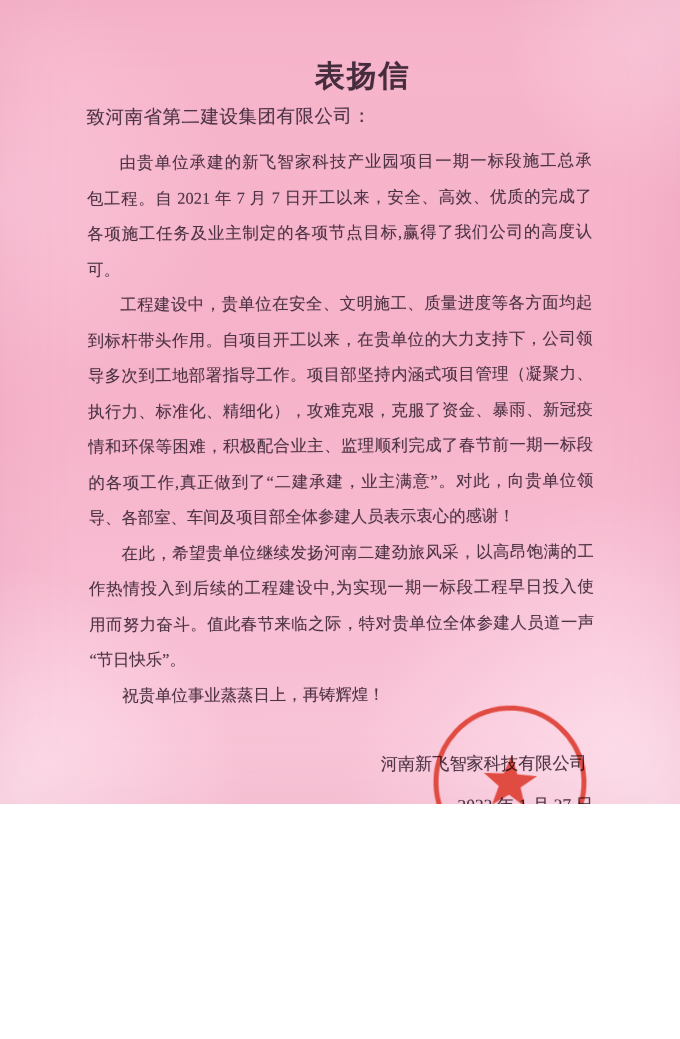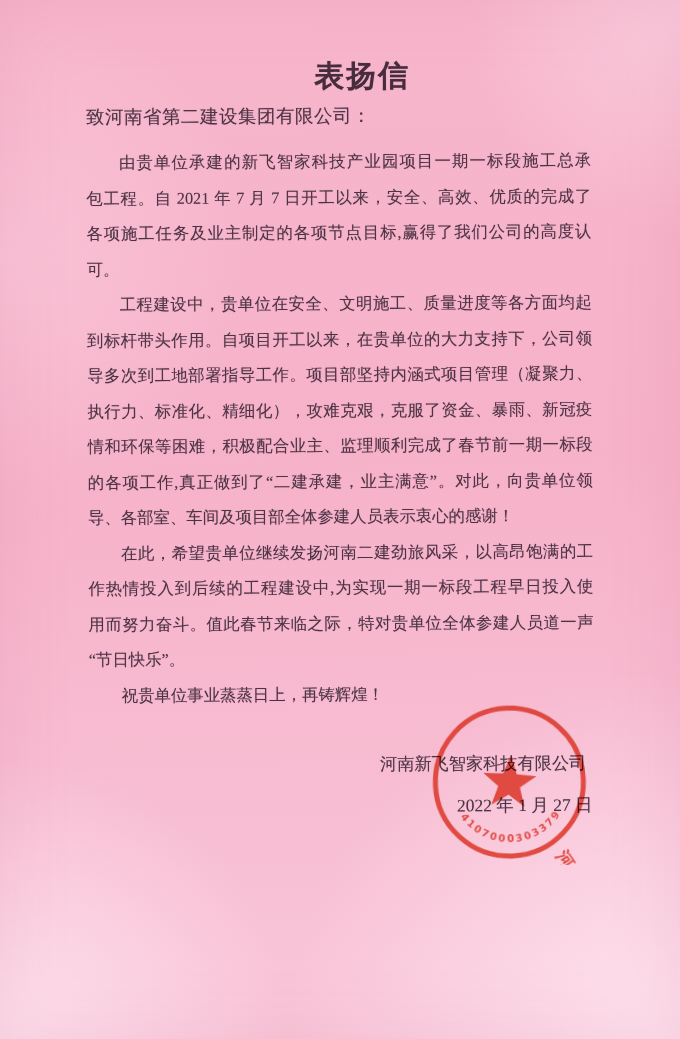--- a/index.html
+++ b/index.html
@@ -1,21 +1,21 @@
 <!DOCTYPE html>
 <html style="--paper: #f7b6cc; --ink: #4d3344; --seal: #dc392c;"><head>
 <meta charset="utf-8">
 <style>
   html,body{margin:0;padding:0;}
   body{
     width:680px;height:1039px;overflow:hidden;
     font-family:"Liberation Serif","DejaVu Serif",serif;
   }
   .photo{
-    position:relative;width:680px;height:1039px;overflow:hidden;
+    position:relative;width:680px;height:804px;overflow:hidden;
     background:
       radial-gradient(circle at 2% 99%, rgba(255,232,242,.75), rgba(255,232,242,0) 22%),
       radial-gradient(circle at 97% 100%, rgba(255,233,243,.8), rgba(255,233,243,0) 30%),
       radial-gradient(circle at 101% 1%, rgba(255,226,238,.5), rgba(255,226,238,0) 18%),
       radial-gradient(circle at 0% 25%, rgba(255,222,236,.35), rgba(255,222,236,0) 25%),
       linear-gradient(178deg, var(--paper,#f7b6cc) 0%, #f6b2c9 45%, #f8bed3 78%, #f9c7d9 100%);
     box-shadow: inset 0 0 70px rgba(210,115,150,.18);
   }
   .sheet{
     position:absolute;inset:0;

